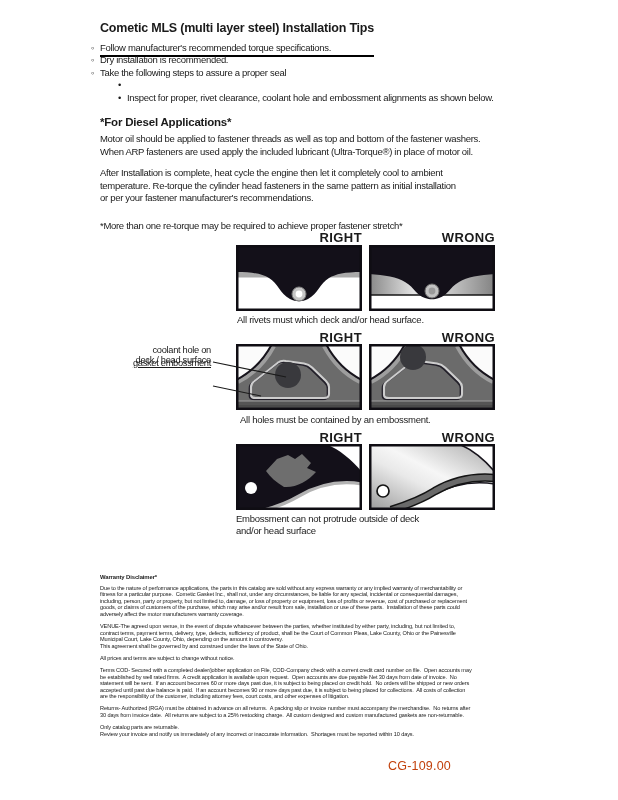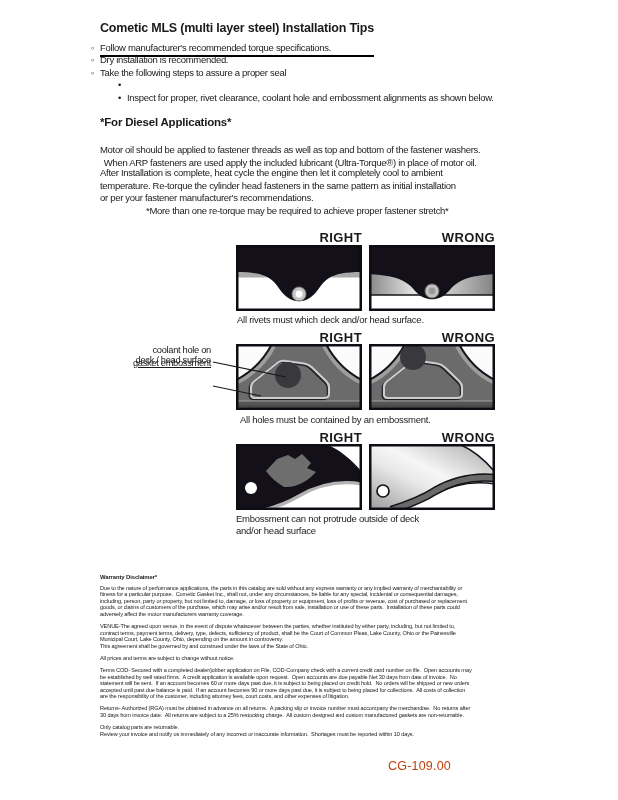--- a/index.html
+++ b/index.html
@@ -14,23 +14,23 @@
     border-bottom:2px solid #000; padding-bottom:20px; white-space:nowrap;
   }
 
   .bullets { left:91px; top:42px; font-size:9.5px; letter-spacing:-0.3px; line-height:12.4px; }
   .b { display:flex; white-space:nowrap; }
   .b .g { width:9px; flex:0 0 9px; }
   .b.sub { padding-left:27px; }
 
   .diesel-heading { left:100px; top:116px; font-size:11.5px; font-weight:bold; letter-spacing:-0.2px; }
   .para { left:100px; font-size:9.5px; letter-spacing:-0.3px; line-height:12.6px; white-space:pre; }
-  .p1 { top:144px;text-align:center; }
+  .p1 { top:133px; }
   .p2 { top:167px; }
-  .note { top:205px;margin-left:46px; }
+  .note { top:220px; }
 
   .dg-header { width:126px; text-align:right; font-size:13px; font-weight:bold; letter-spacing:0.4px; }
   .dgbox { width:126px; height:66px; }
   .dgbox svg { display:block; width:126px; height:66px; }
   .dg-caption { font-size:9.5px; letter-spacing:-0.25px; line-height:12px; white-space:pre; }
 
   .callout { font-size:9.3px; letter-spacing:-0.3px; line-height:9.8px; text-align:right;
              width:115px; left:96px; white-space:pre; }
 
   .legal { left:100px; top:574px; width:450px; }

